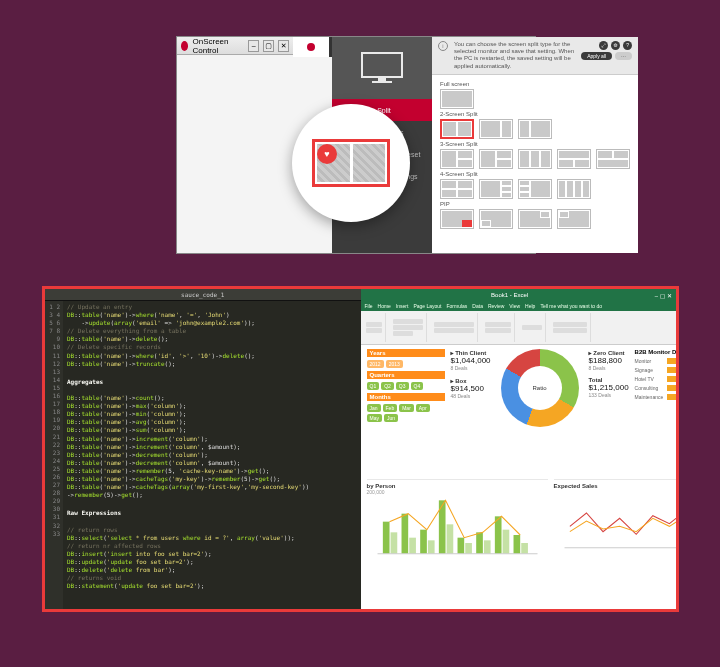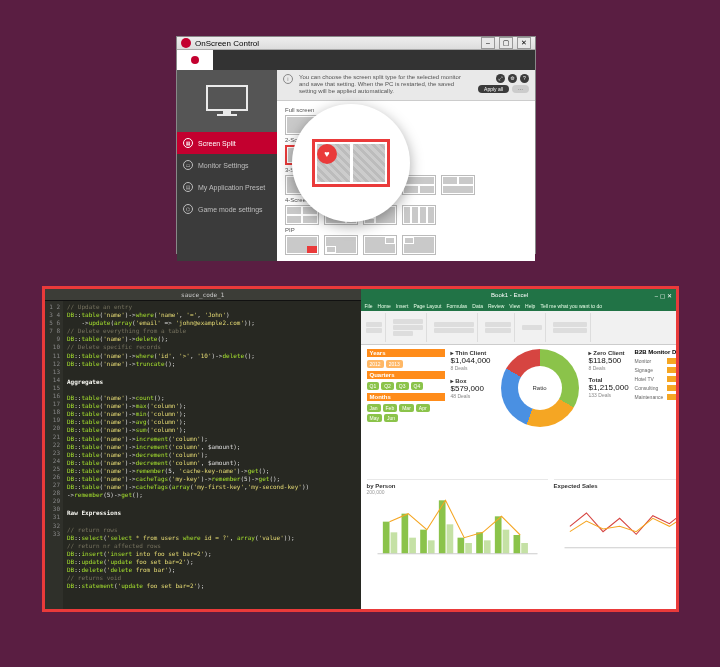--- a/index.html
+++ b/index.html
@@ -13,21 +13,21 @@
 }
 .top-app {
   position: absolute;
   left: 176px;
   top: 36px;
   width: 360px;
   height: 218px;
   background: #f4f4f4;
   border: 1px solid #888;
   display: flex;
-  flex-direction: column;
+  flex-direction: row;
 }
 .titlebar {
   height: 18px;
   background: linear-gradient(#eee,#ddd);
   border-bottom: 1px solid #aaa;
   display: flex;
   align-items: center;
   padding: 0 4px;
   font-size: 8px;
   gap: 4px;
@@ -497,32 +497,32 @@
 
       <div class="kpi-area">
         <div style="display:flex;flex-direction:column;gap:6px;">
           <div class="kpi">
             <div class="kpi-title">▸ Thin Client</div>
             <div class="kpi-value">$1,044,000</div>
             <div class="kpi-sub">8 Deals</div>
           </div>
           <div class="kpi">
             <div class="kpi-title">▸ Box</div>
-            <div class="kpi-value">$579,000</div>
+            <div class="kpi-value">$914,500</div>
             <div class="kpi-sub">48 Deals</div>
           </div>
         </div>
         <div class="donut">
           <div class="ring"></div>
           <div class="hole">Ratio</div>
         </div>
         <div style="display:flex;flex-direction:column;gap:6px;">
           <div class="kpi">
             <div class="kpi-title">▸ Zero Client</div>
-            <div class="kpi-value">$118,500</div>
+            <div class="kpi-value">$188,800</div>
             <div class="kpi-sub">8 Deals</div>
           </div>
           <div class="kpi">
             <div class="kpi-title">Total</div>
             <div class="kpi-value">$1,215,000</div>
             <div class="kpi-sub">133 Deals</div>
           </div>
         </div>
       </div>
 

